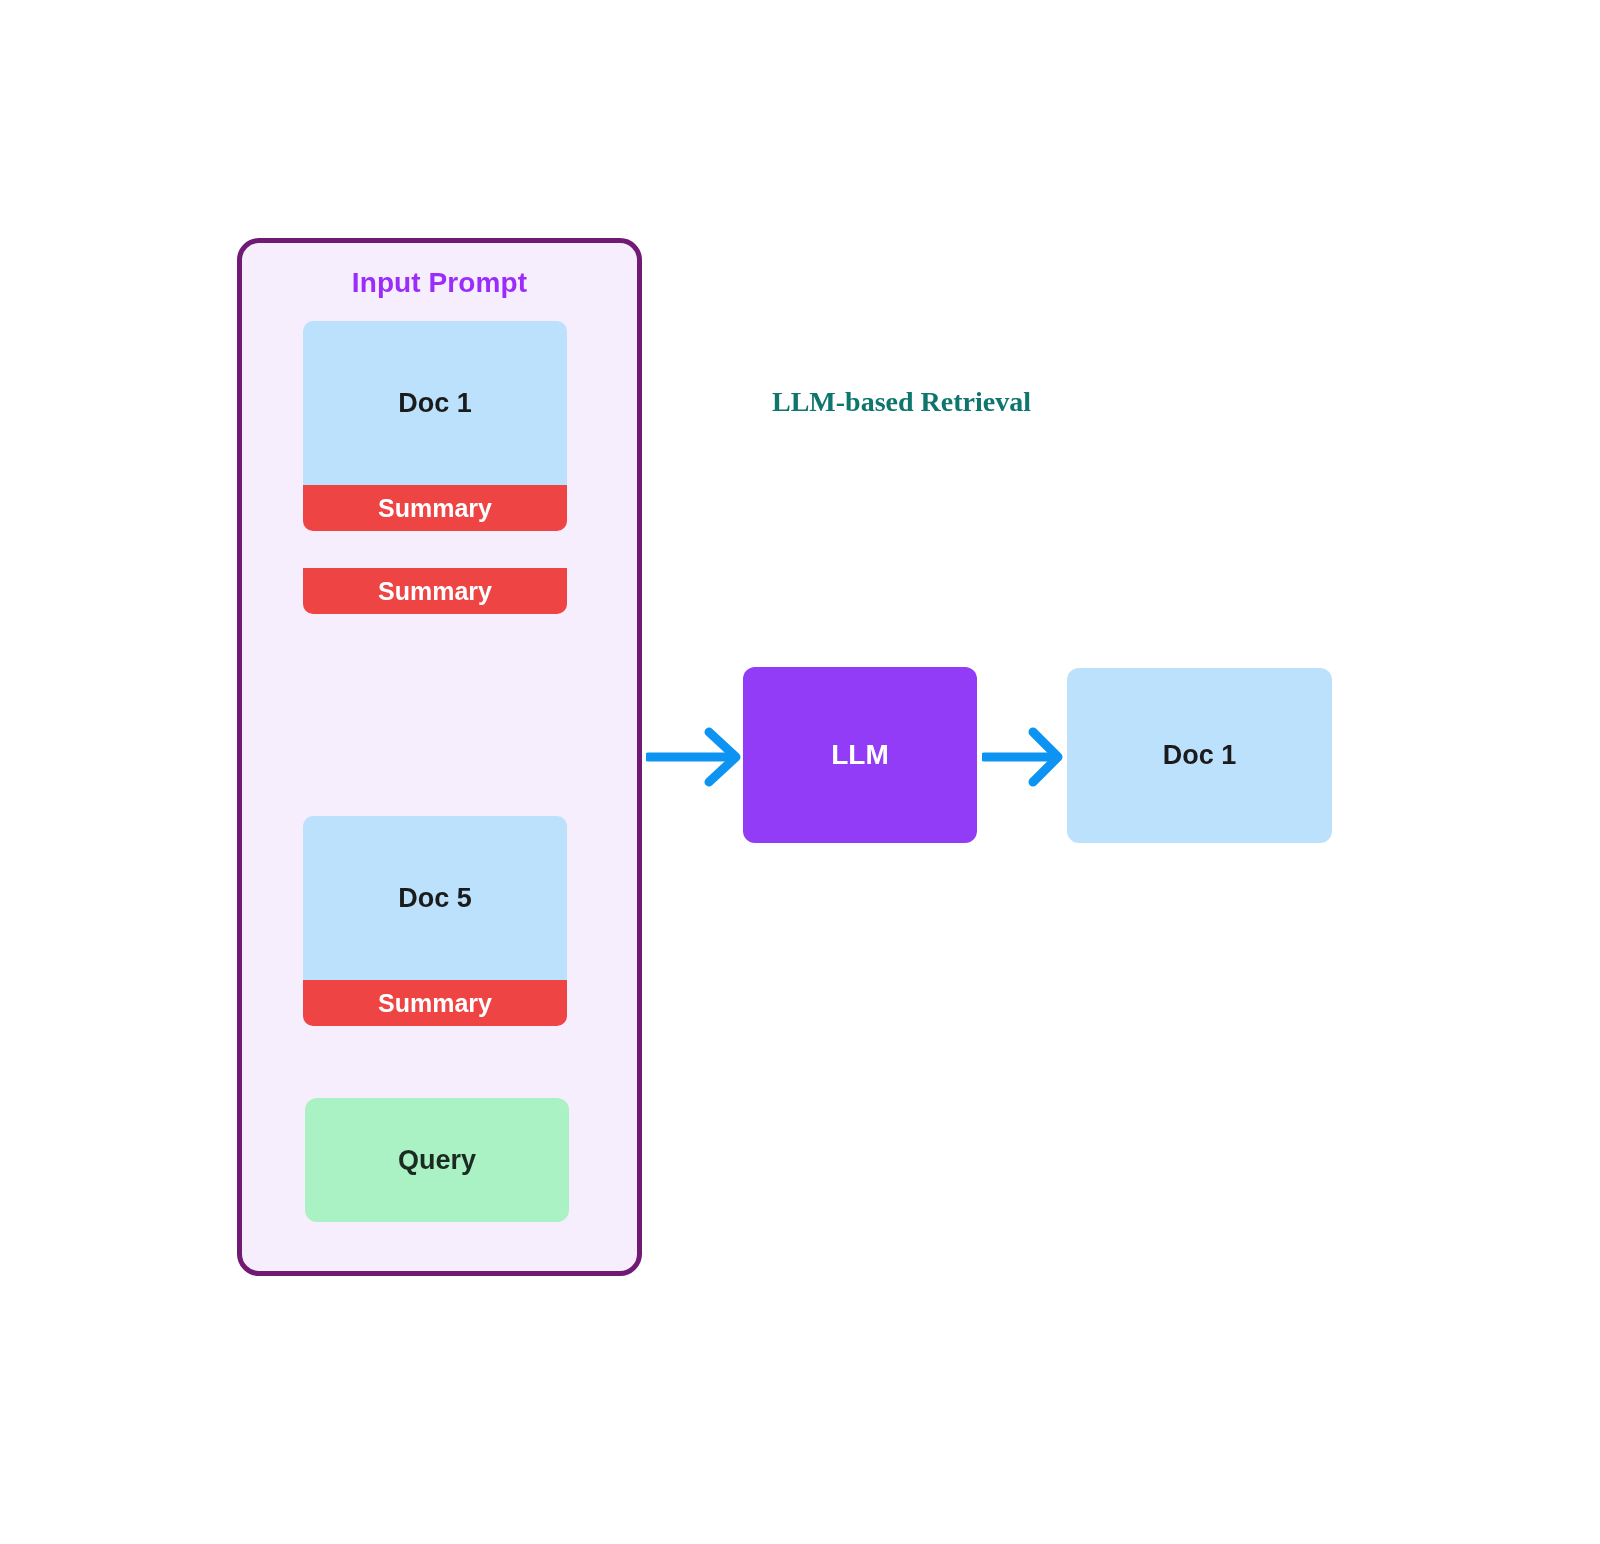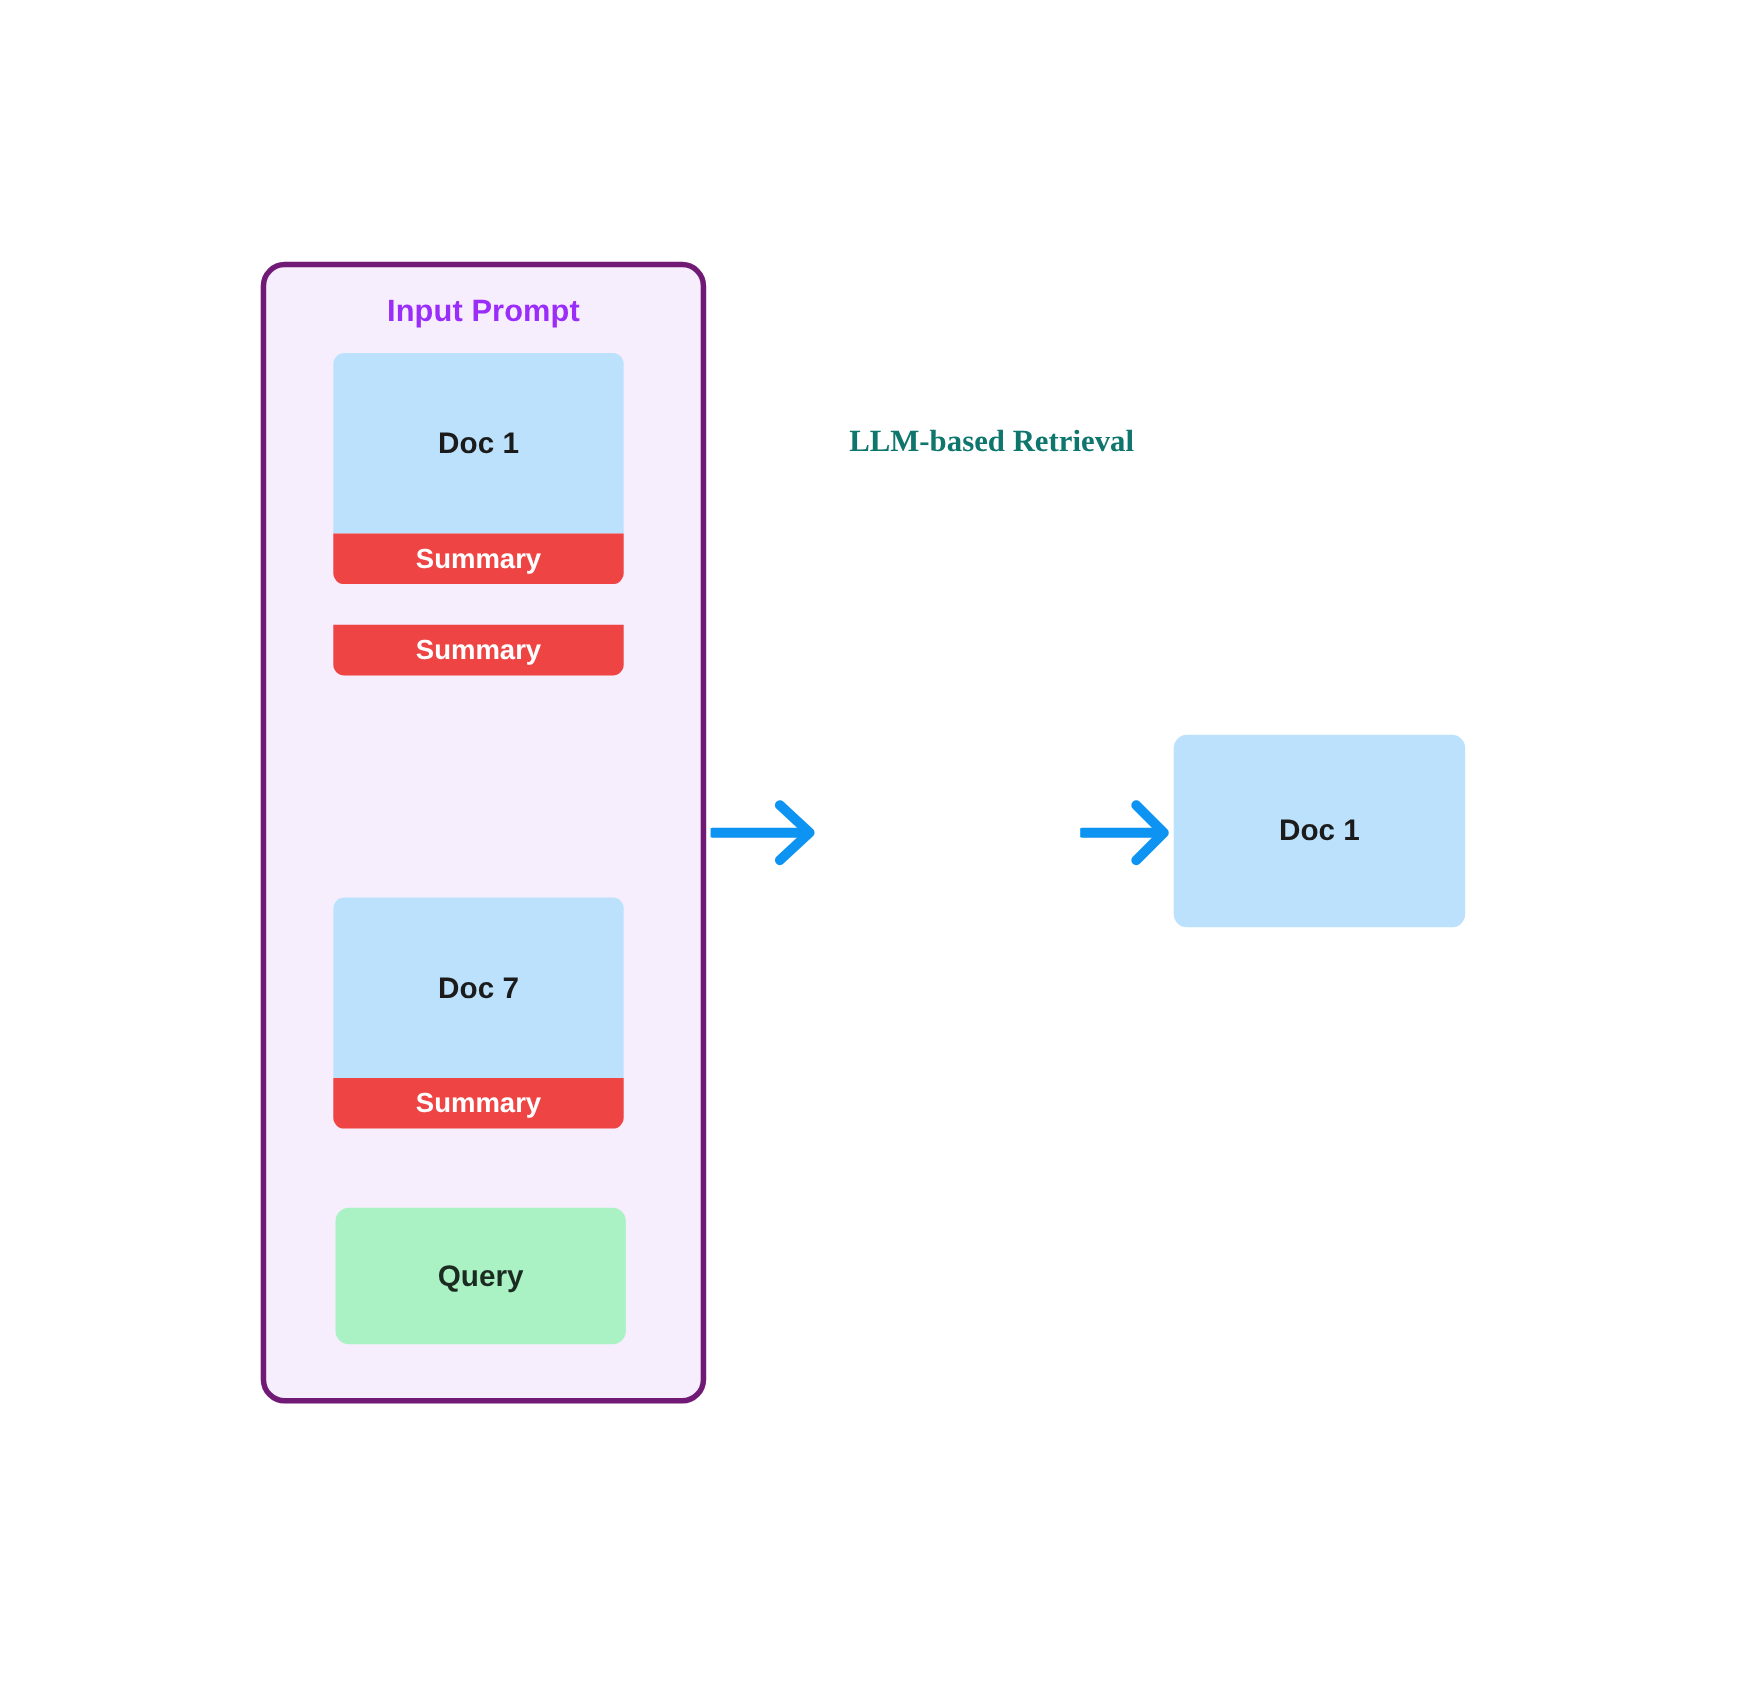--- a/index.html
+++ b/index.html
@@ -160,35 +160,36 @@
     <div class="doc-card doc-card-1">
       <div class="doc-body">Doc 1</div>
       <div class="doc-summary">Summary</div>
     </div>
 
     <div class="doc-card doc-card-2">
       <div class="doc-summary">Summary</div>
     </div>
 
     <div class="doc-card doc-card-3">
-      <div class="doc-body">Doc 7</div>
+      <div class="doc-body">Doc 5</div>
       <div class="doc-summary">Summary</div>
     </div>
 
     <div class="query-card">Query</div>
 
   </div>
 
   <div class="section-heading">LLM-based Retrieval</div>
 
   <svg class="arrow arrow-1" width="96" height="62" viewBox="0 0 96 62">
     <line x1="2" y1="31" x2="84" y2="31" stroke="#0d93f2" stroke-width="9" stroke-linecap="round"></line>
     <polyline points="63,6 90,31 63,56" fill="none" stroke="#0d93f2" stroke-width="9" stroke-linecap="round" stroke-linejoin="round"></polyline>
   </svg>
 
+  <div class="llm-node">LLM</div>
 
   <svg class="arrow arrow-2" width="82" height="62" viewBox="0 0 82 62">
     <line x1="2" y1="31" x2="70" y2="31" stroke="#0d93f2" stroke-width="9" stroke-linecap="round"></line>
     <polyline points="51,6 76,31 51,56" fill="none" stroke="#0d93f2" stroke-width="9" stroke-linecap="round" stroke-linejoin="round"></polyline>
   </svg>
 
   <div class="output-node">Doc 1</div>
 
 </div>
 

